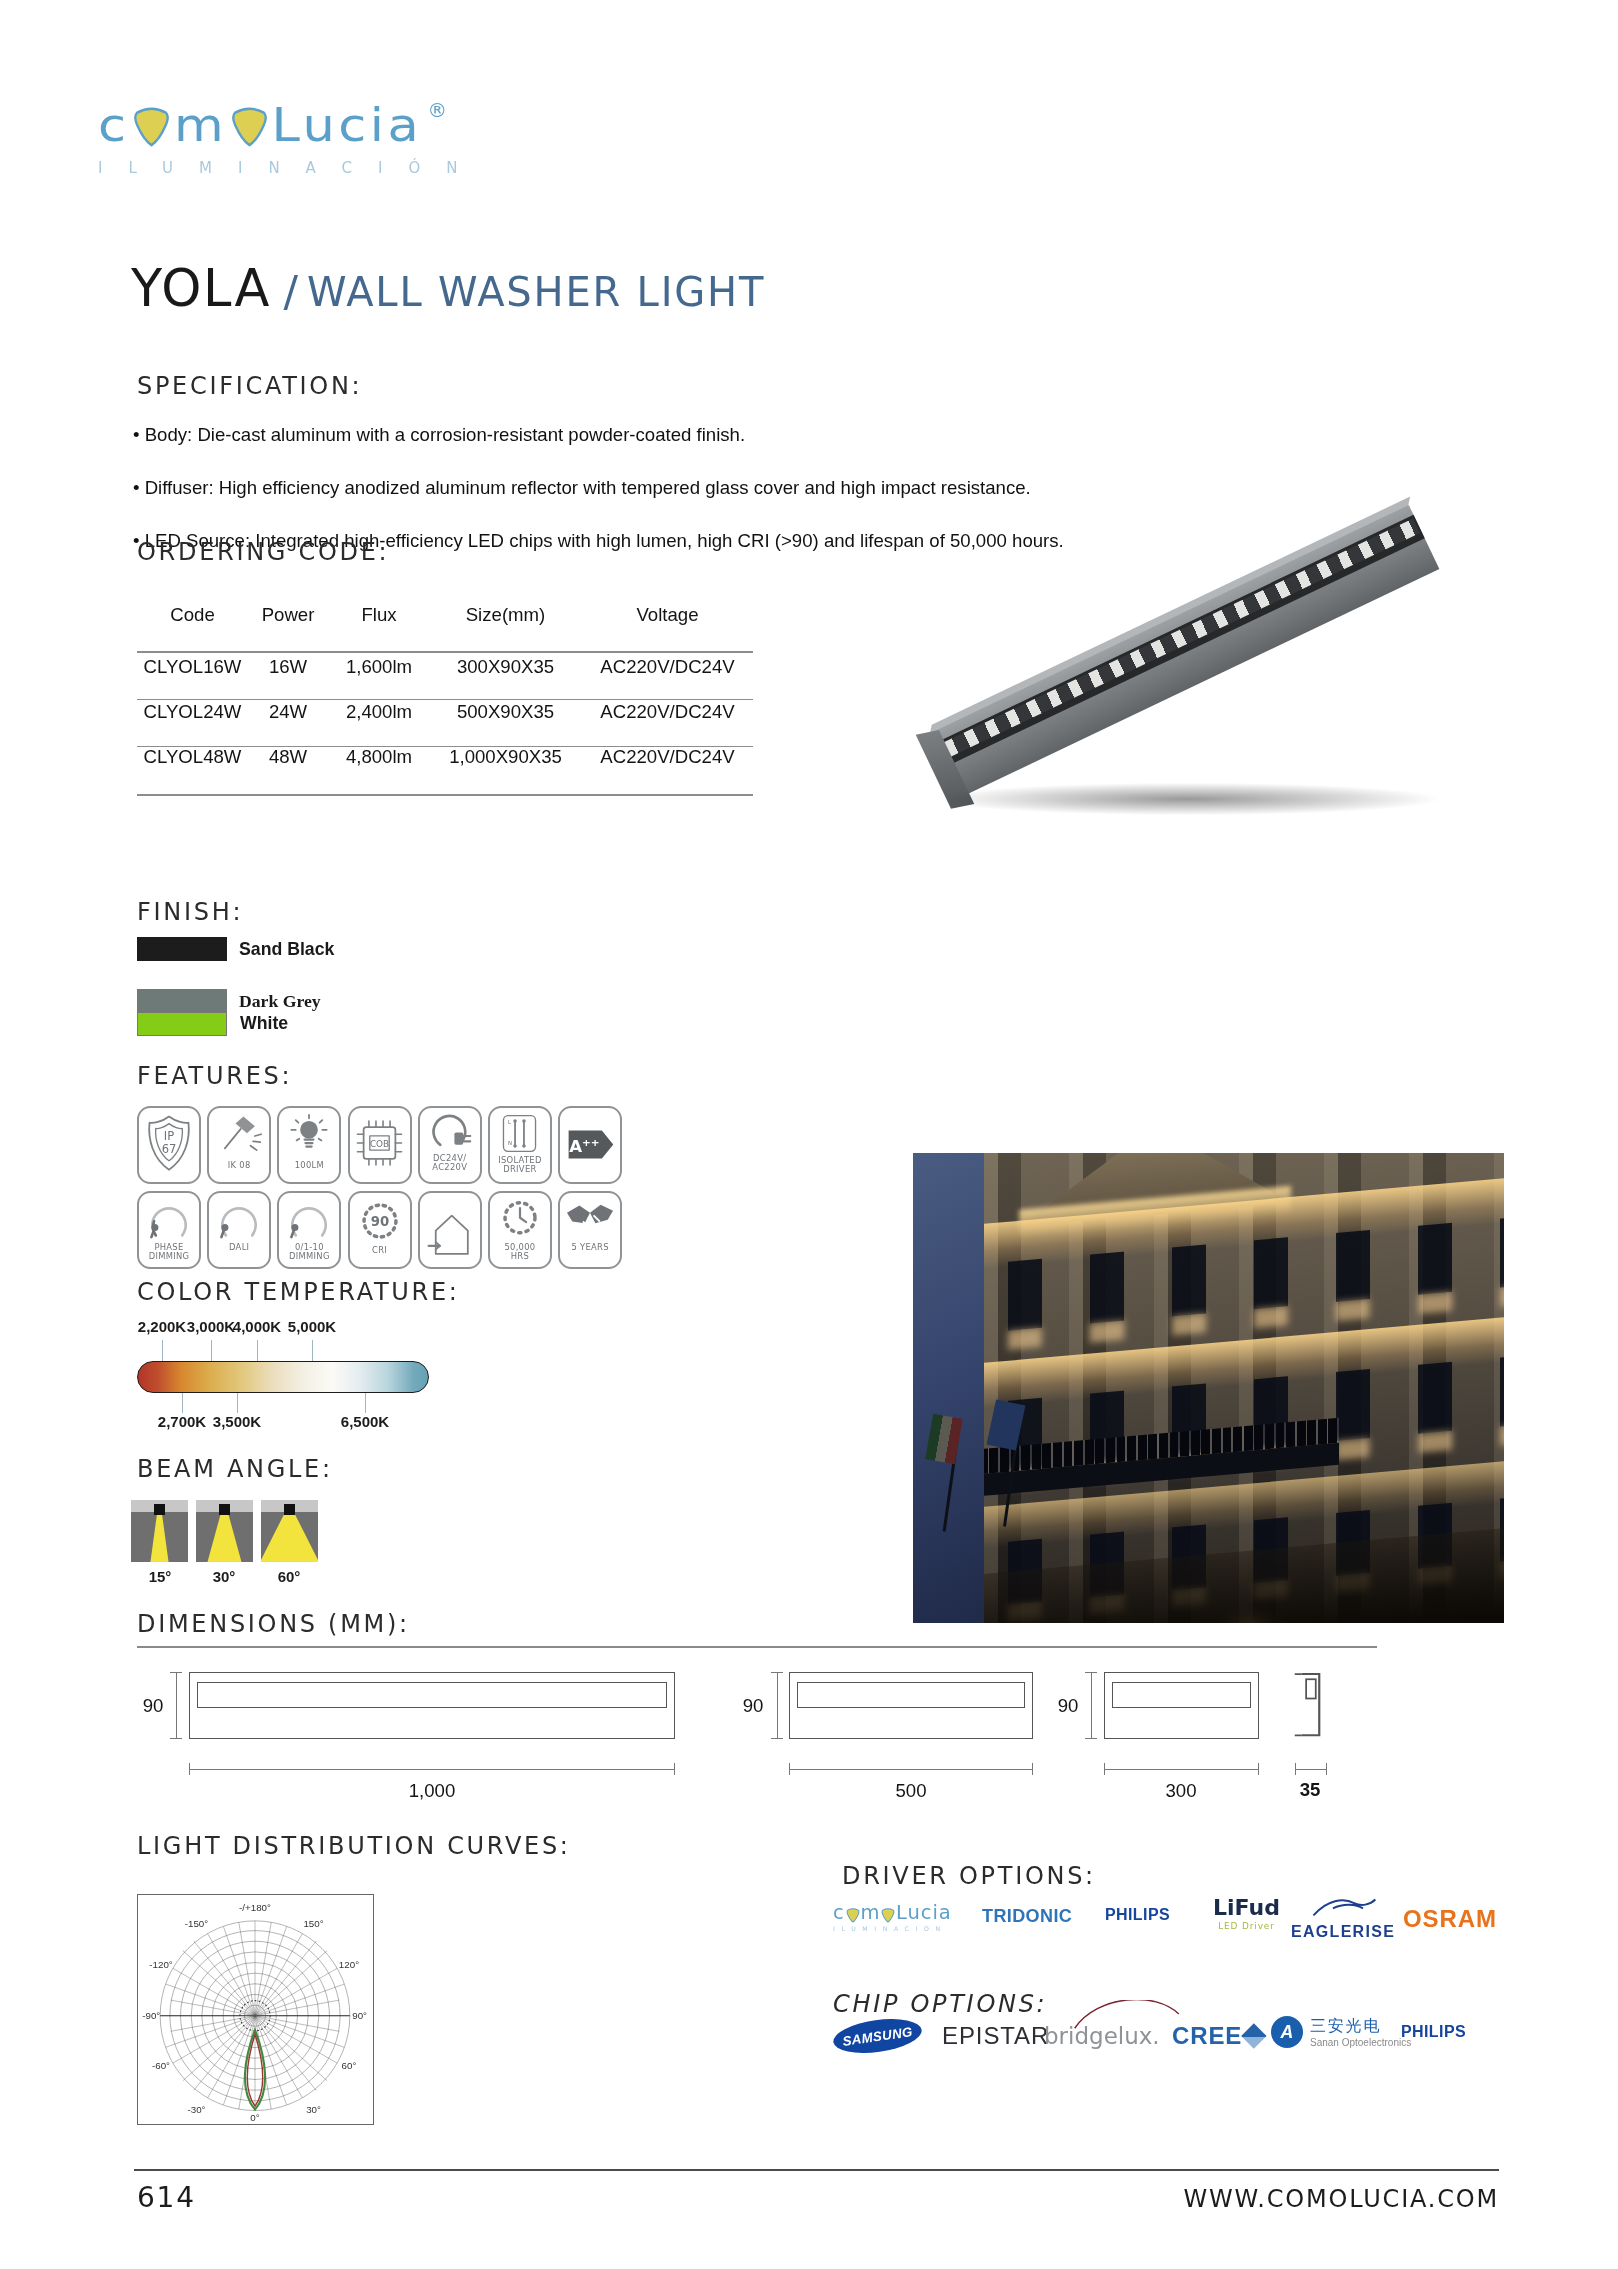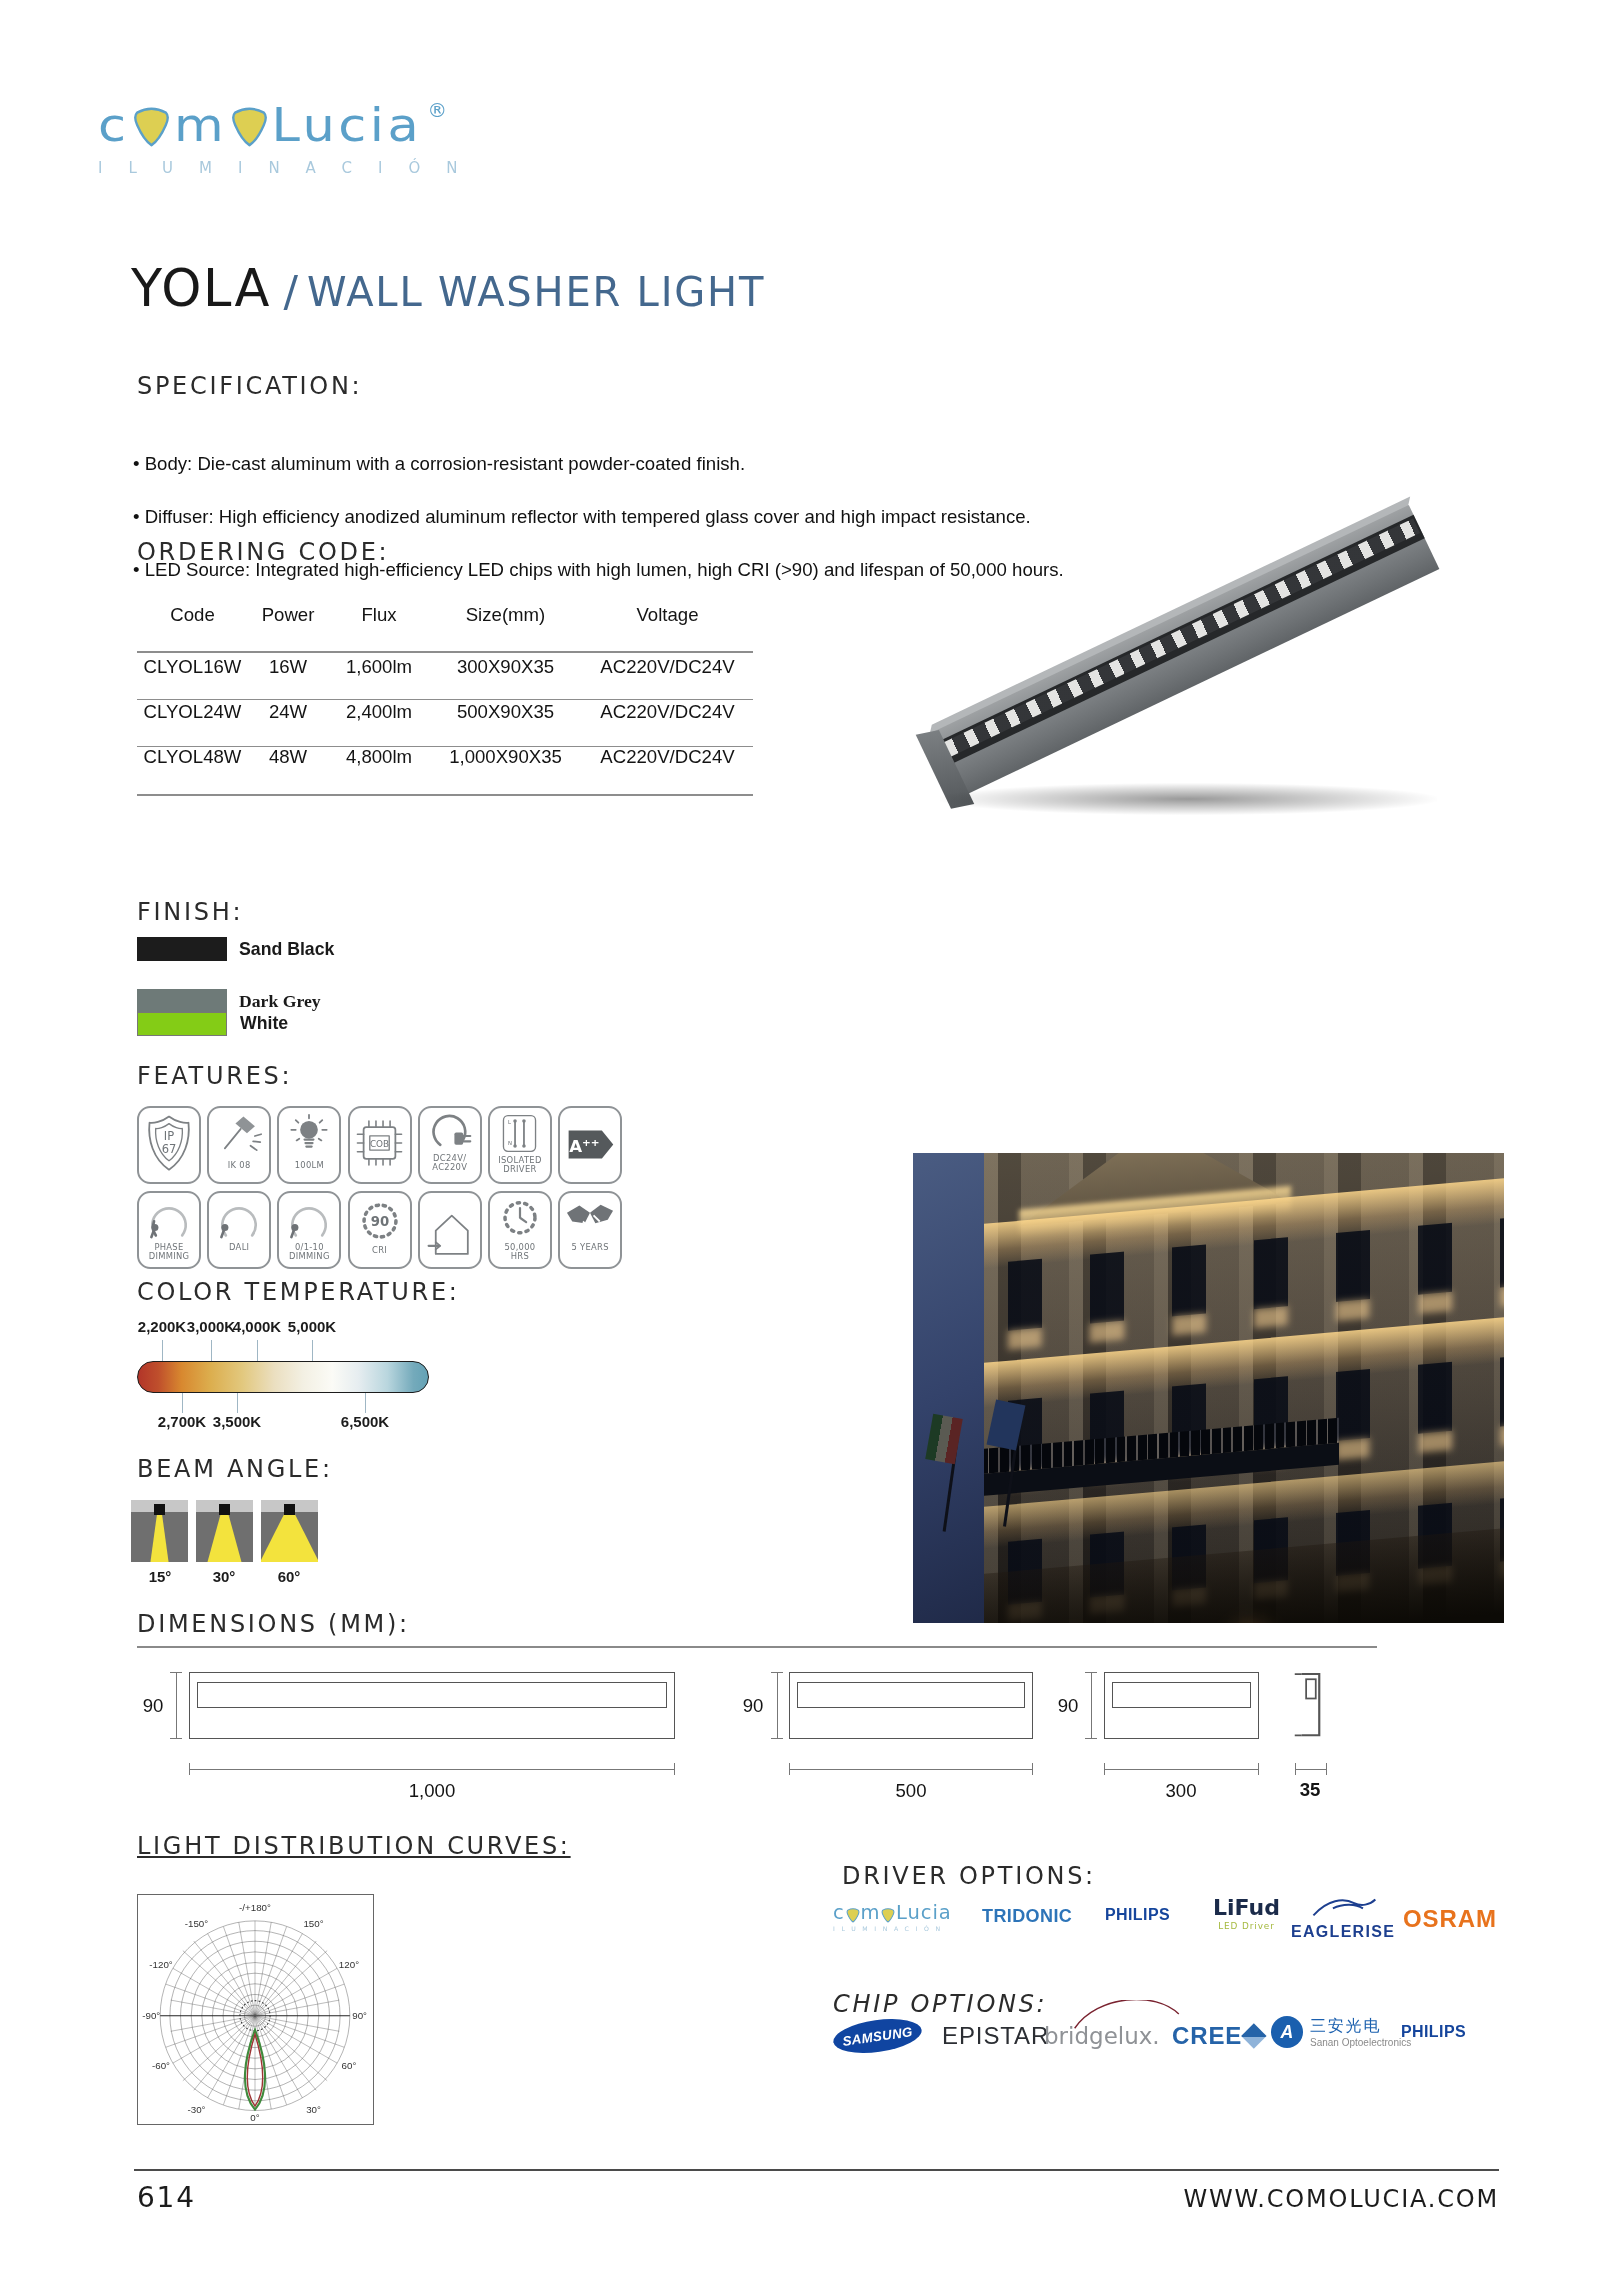--- a/index.html
+++ b/index.html
@@ -179,21 +179,21 @@
     </div>
   </div>
 
   <div class="abs title-row" style="left:131px;top:259px;">
     <span class="title-main">YOLA</span>
     <span class="title-sep">/</span>
     <span class="title-sub">WALL WASHER LIGHT</span>
   </div>
 
   <div class="abs sechead" style="left:137px;top:372px;">SPECIFICATION:</div>
-  <ul class="abs bullets" style="left:133px;top:452px;width:975px;">
+  <ul class="abs bullets" style="left:133px;top:423px;width:975px;">
     <li>Body: Die-cast aluminum with a corrosion-resistant powder-coated finish.</li>
     <li>Diffuser: High efficiency anodized aluminum reflector with tempered glass cover and high impact resistance.</li>
     <li>LED Source: Integrated high-efficiency LED chips with high lumen, high CRI (&gt;90) and lifespan of 50,000 hours.</li>
   </ul>
 
   <div class="abs sechead" style="left:137px;top:538px;">ORDERING CODE:</div>
   <div class="abs" style="left:137px;top:592px;width:616px;">
     <div class="otable">
       <div class="hc">Code</div>
       <div class="hc">Power</div>
@@ -508,21 +508,21 @@
     <path d="M10,4 H2 M10,74 H2" stroke="#555" stroke-width="2"></path>
     <rect x="15" y="10" width="11" height="22" fill="none" stroke="#555" stroke-width="2"></rect>
   </svg>
   <div class="hdim" style="left:1295px;top:1763px;width:32px;">
       <div class="l"></div>
       <div class="t"></div>
       <div class="e"></div>
     </div>
   <div class="dim-num" style="left:1310px;top:1779px;font-weight:700;">35</div>
 
-  <div class="abs sechead" style="left:137px;top:1832px;text-decoration:underline;">LIGHT DISTRIBUTION CURVES:</div>
+  <div class="abs sechead" style="left:137px;top:1832px;">LIGHT DISTRIBUTION CURVES:</div>
 
   <div class="polar-box">
     <svg width="234" height="229" viewBox="0 0 264 258">
       <g stroke="#555" stroke-width="0.5" fill="none">
         <circle cx="132" cy="136" r="12"></circle>
           <circle cx="132" cy="136" r="24"></circle>
         <circle cx="132" cy="136" r="36"></circle>
           <circle cx="132" cy="136" r="48"></circle>
         <circle cx="132" cy="136" r="60"></circle>
           <circle cx="132" cy="136" r="72"></circle>

